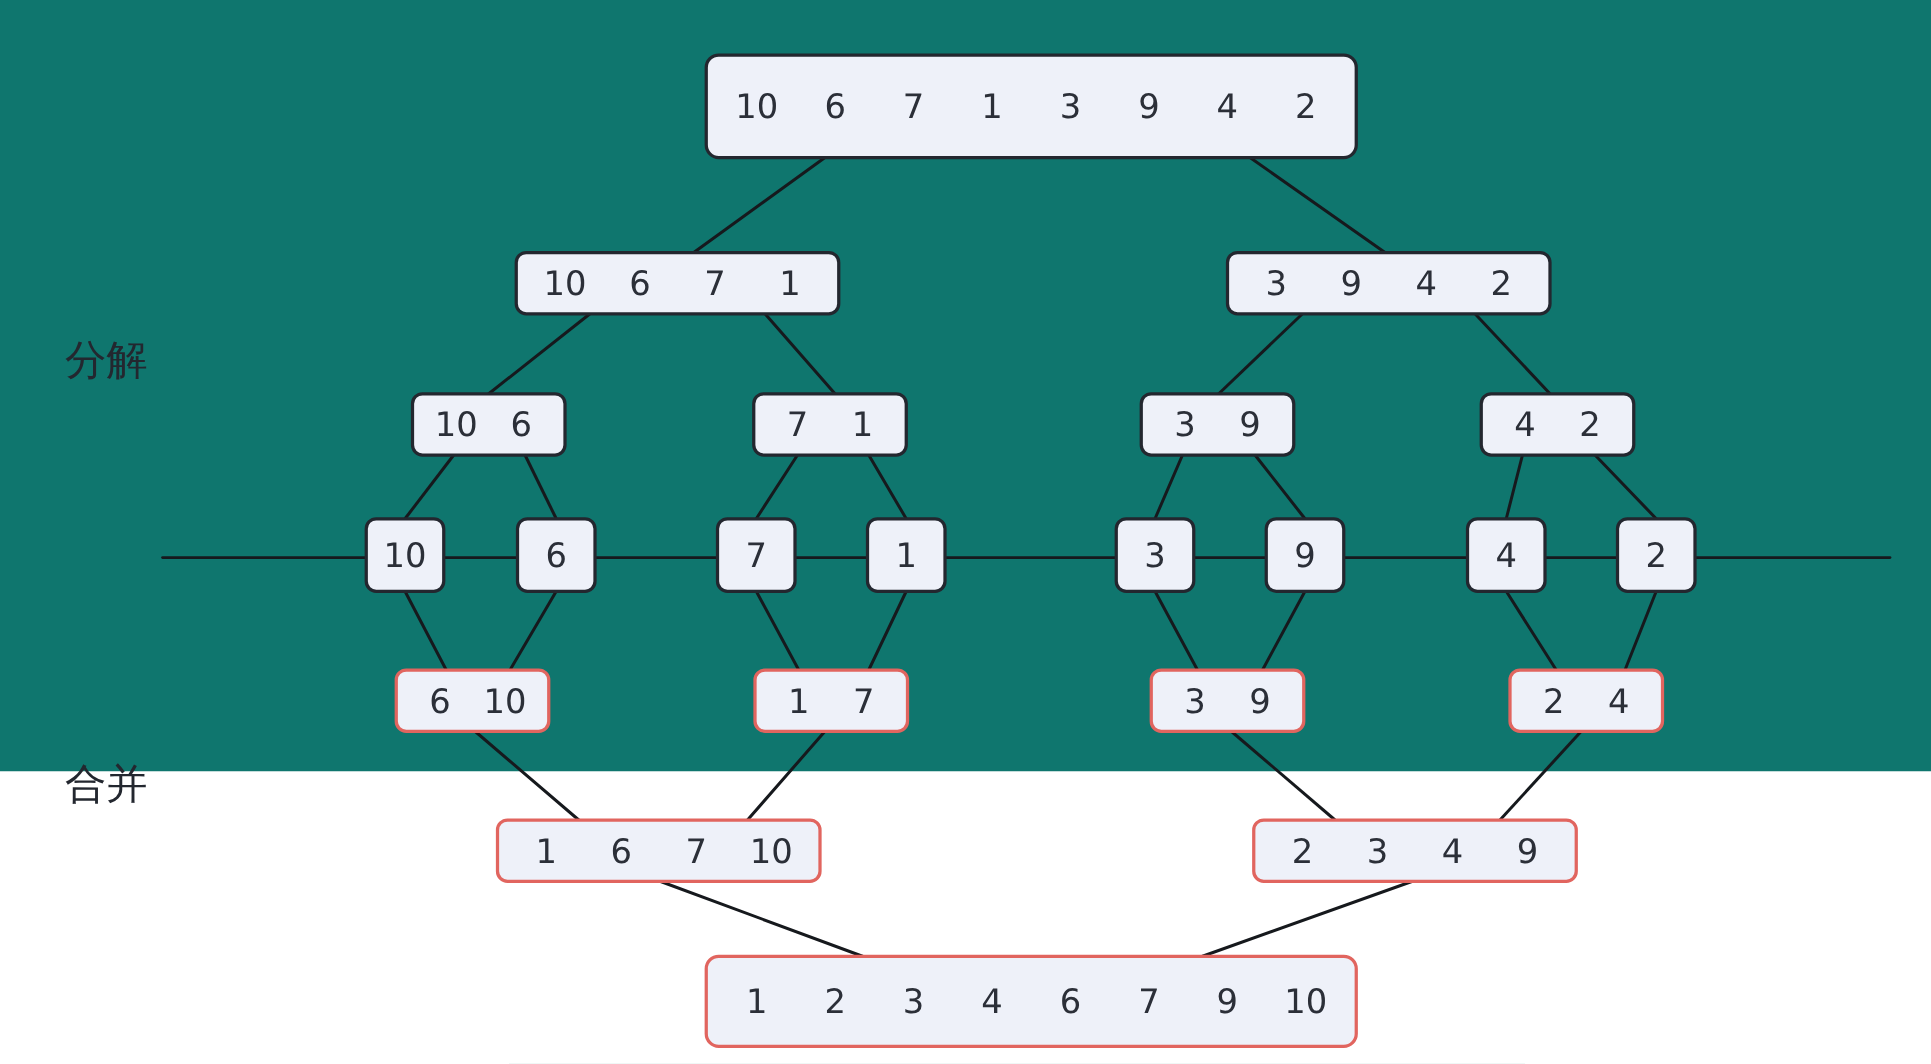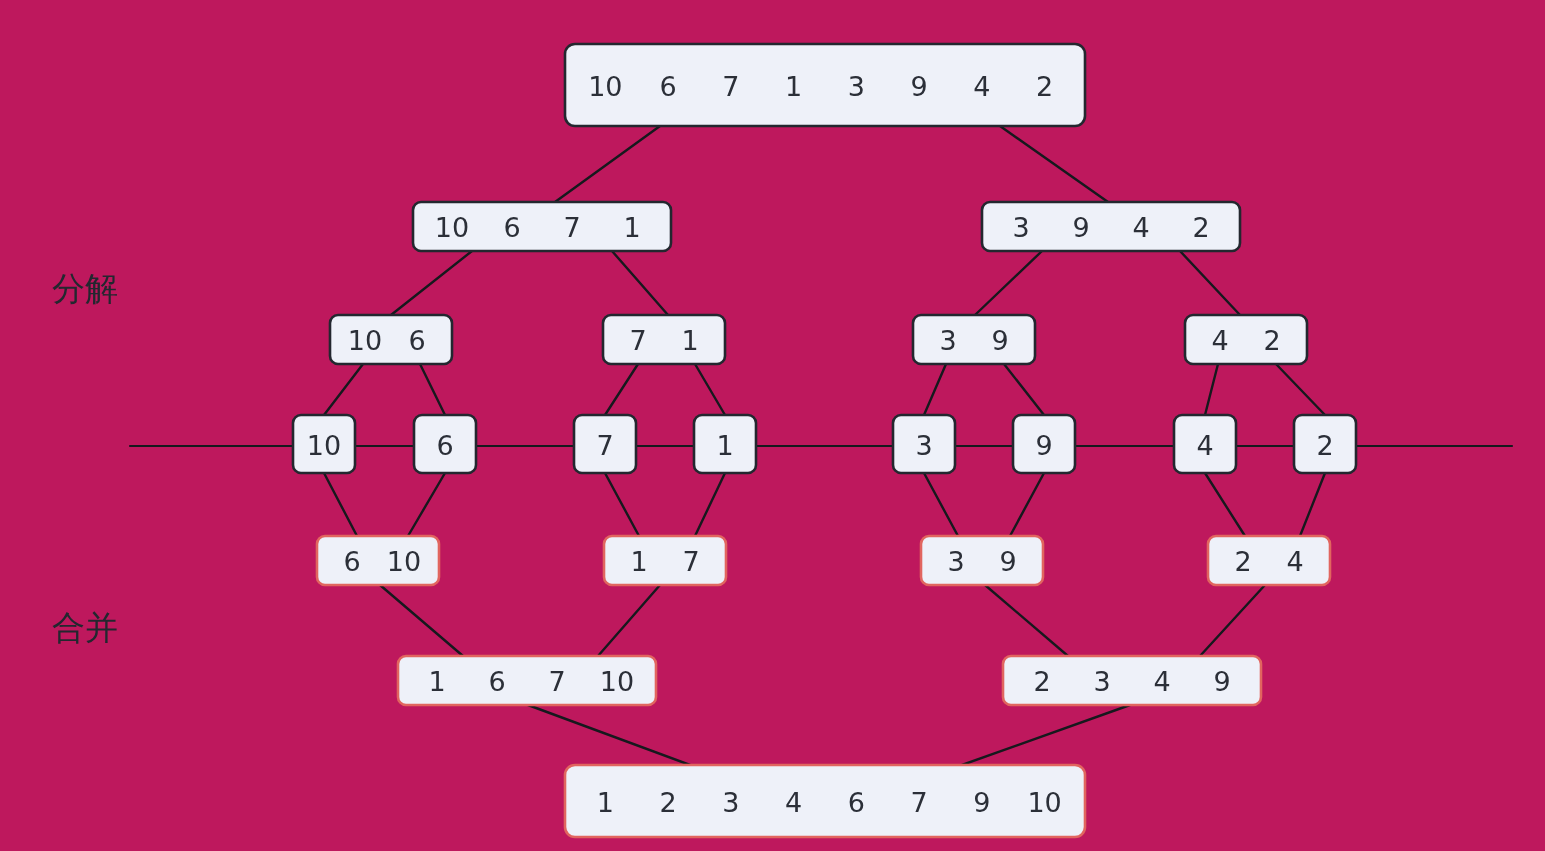--- a/index.html
+++ b/index.html
@@ -10,22 +10,22 @@
   }
   body {
     width: 1545px;
     height: 851px;
     overflow: hidden;
     font-family: "DejaVu Sans", "Liberation Sans", sans-serif;
   }
   #diagram-root {
     position: relative;
     width: 1545px;
-    height: 851px;
-    background: #be185d;
+    height: 617px;
+    background: #0f766e;
   }
   svg#merge-sort-svg {
     position: absolute;
     left: 0;
     top: 0;
     width: 1545px;
     height: 851px;
     display: block;
   }
   .node-box {

